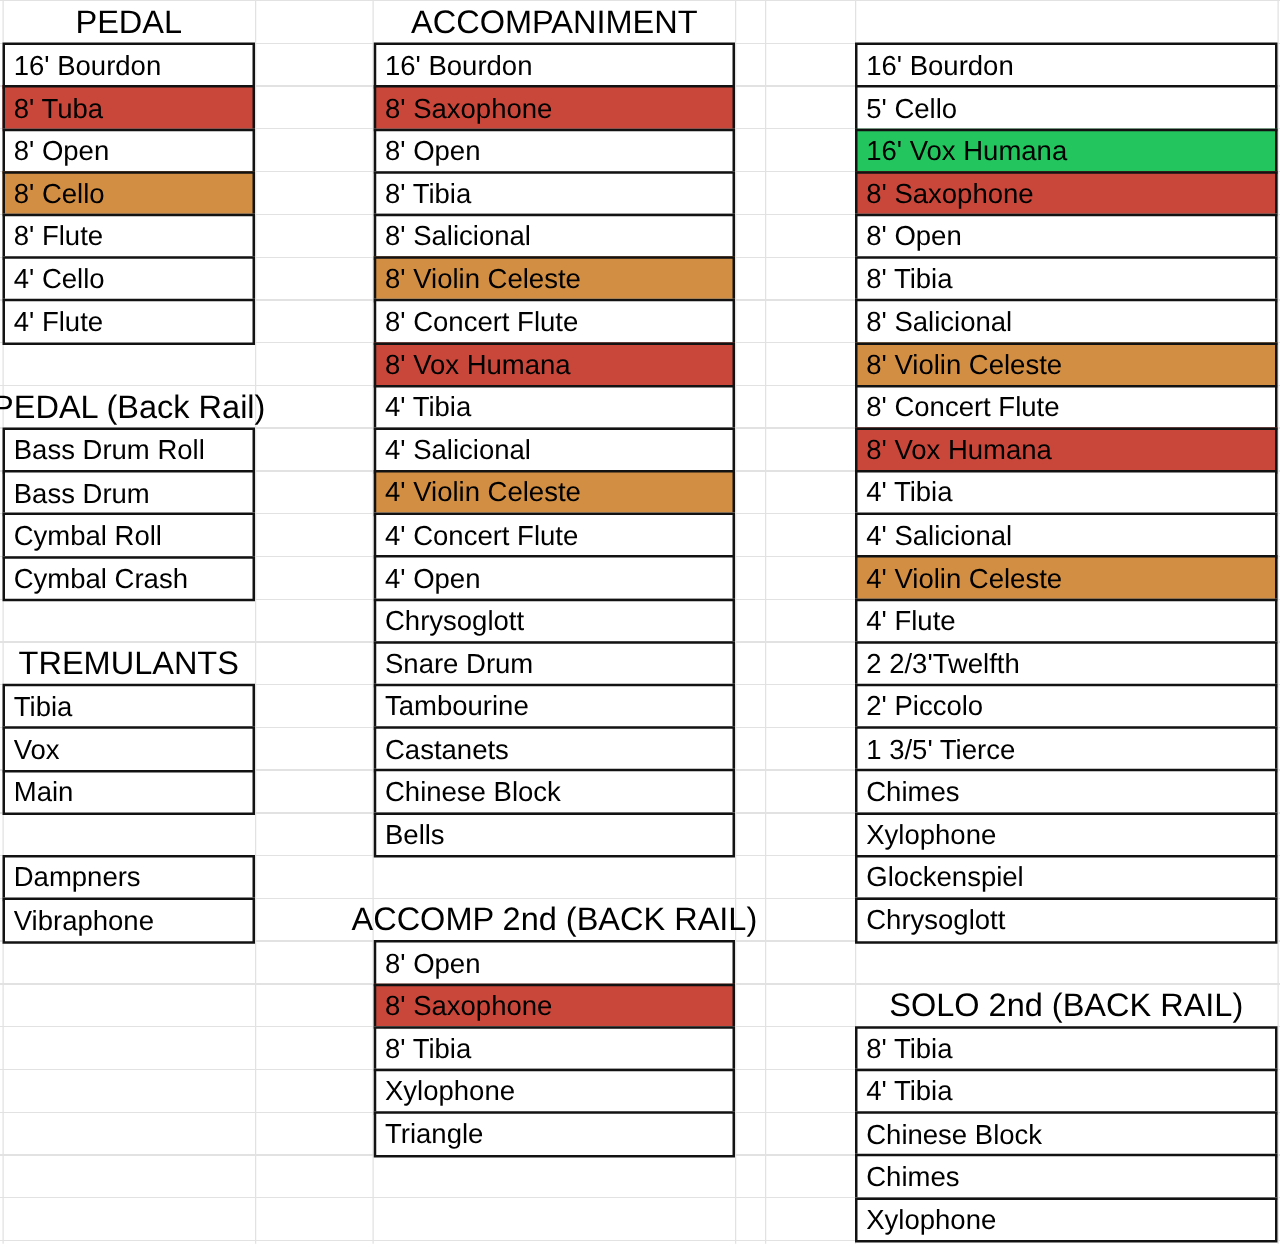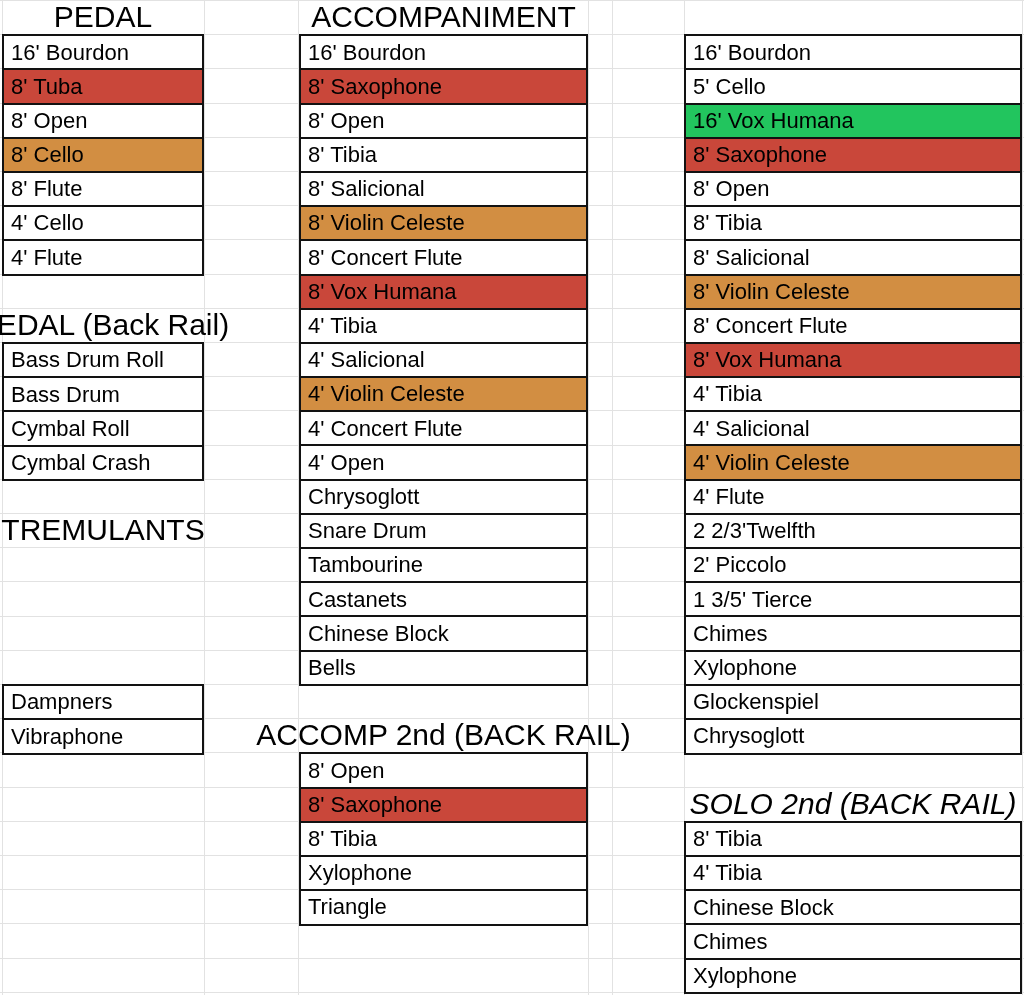--- a/index.html
+++ b/index.html
@@ -24,21 +24,21 @@
       transparent 1px, transparent 34.2px);
   }
   .vline{
     position:absolute;top:0;bottom:0;width:1px;
     background:var(--grid);
   }
   .col{position:absolute;top:0;height:100%;}
   .section-header{
     position:absolute;left:0;right:0;
     display:flex;align-items:center;justify-content:center;
-    font-size:30px;line-height:1;color:#000;
+    font-size:26px;line-height:1;color:#000;
     white-space:nowrap;
   }
   .cells{position:absolute;left:0;right:0;}
   .cell{
     box-sizing:border-box;
     height:calc(var(--rowh) + 2.5px);
     border:2.5px solid var(--border);
     background:#fff;
     display:flex;align-items:center;
     padding-left:7px;
@@ -72,20 +72,25 @@
         <div class="cell">4' Flute</div>
       </div>
       <div class="section-header" style="top: 307.8px; height: 34.2px;">PEDAL (Back Rail)</div>
       <div class="cells" style="top: 342px;">
         <div class="cell">Bass Drum Roll</div>
         <div class="cell">Bass Drum</div>
         <div class="cell">Cymbal Roll</div>
         <div class="cell">Cymbal Crash</div>
       </div>
       <div class="section-header" style="top: 513px; height: 34.2px;">TREMULANTS</div>
+      <div class="cells" style="top: 547.2px;">
+        <div class="cell">Tibia</div>
+        <div class="cell">Vox</div>
+        <div class="cell">Main</div>
+      </div>
       <div class="cells" style="top: 684px;">
         <div class="cell">Dampners</div>
         <div class="cell">Vibraphone</div>
       </div>
     </div>
   <div class="col" id="col-accompaniment" style="left: 299px; width: 289px;">
       <div class="section-header" style="top: 0px; height: 34.2px;">ACCOMPANIMENT</div>
       <div class="cells" style="top: 34.2px;">
         <div class="cell">16' Bourdon</div>
         <div class="cell" style="background: rgb(201, 71, 58);">8' Saxophone</div>
@@ -133,21 +138,21 @@
         <div class="cell" style="background: rgb(210, 142, 66);">4' Violin Celeste</div>
         <div class="cell">4' Flute</div>
         <div class="cell">2 2/3'Twelfth</div>
         <div class="cell">2' Piccolo</div>
         <div class="cell">1 3/5' Tierce</div>
         <div class="cell">Chimes</div>
         <div class="cell">Xylophone</div>
         <div class="cell">Glockenspiel</div>
         <div class="cell">Chrysoglott</div>
       </div>
-      <div class="section-header" style="top: 786.6px; height: 34.2px; font-style: italic;">SOLO 2nd (BACK RAIL)</div>
+      <div class="section-header" style="top: 786.6px; height: 34.2px;">SOLO 2nd (BACK RAIL)</div>
       <div class="cells" style="top: 820.8px;">
         <div class="cell">8' Tibia</div>
         <div class="cell">4' Tibia</div>
         <div class="cell">Chinese Block</div>
         <div class="cell">Chimes</div>
         <div class="cell">Xylophone</div>
       </div>
     </div>
 </div>
 

